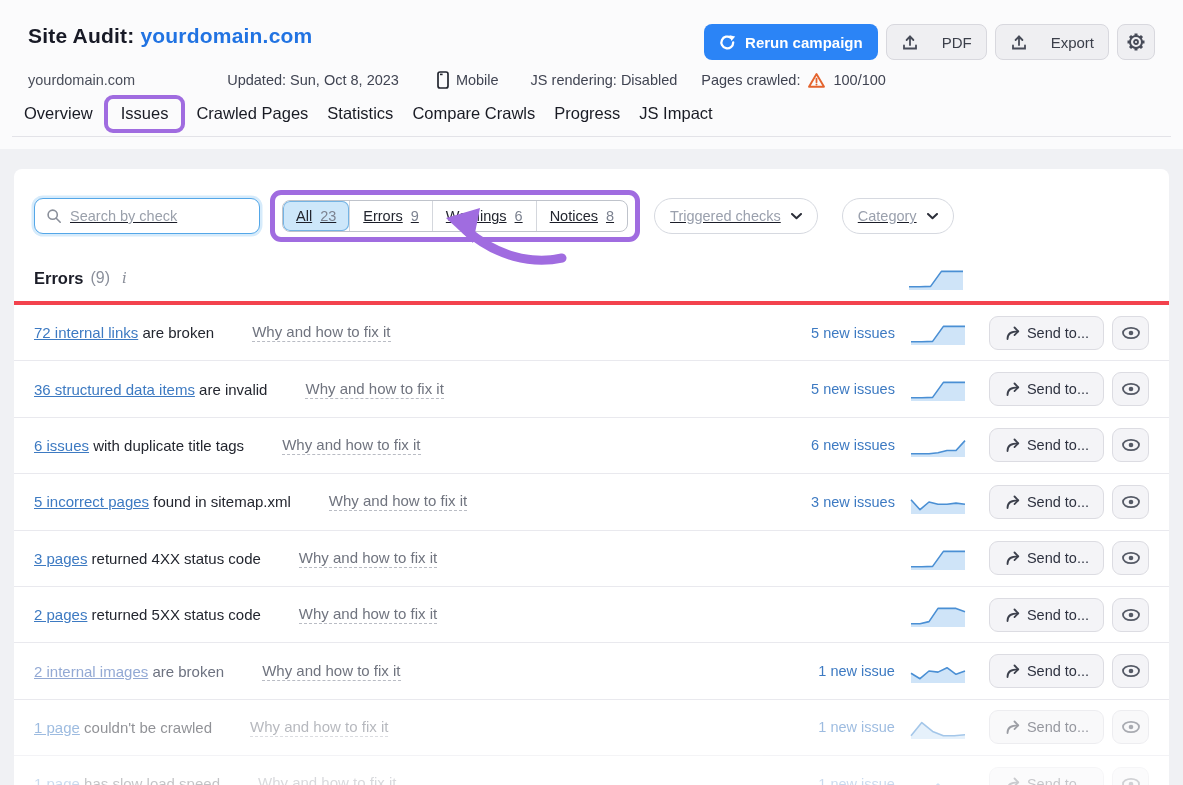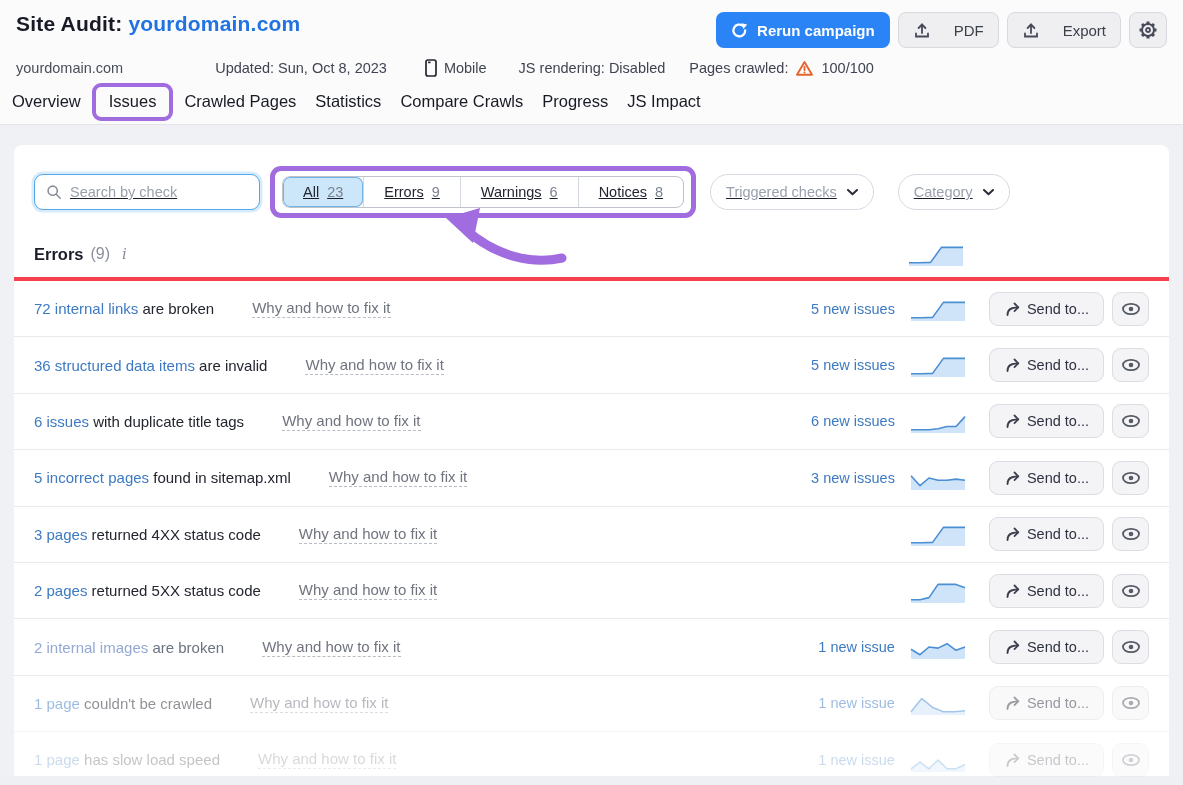--- a/index.html
+++ b/index.html
@@ -6,21 +6,21 @@
   html,body { width:1183px; height:785px; overflow:hidden; }
   body {
     font-family:"Liberation Sans","DejaVu Sans",sans-serif;
     background:#eef0f4; color:#1b1d28; position:relative;
   }
   :root{
     --purple:#a06ce0; --red:#f3424d; --link:#3d7ac2; --blue:#2b84f6;
     --spark-line:#4a8fd4; --spark-fill:#cfe4f8;
   }
   
-  .top { background:#fbfbfc; padding:0; }
+  .top { background:#fbfbfc; padding:12px; }
   .title-row { display:flex; align-items:flex-start; padding:12px 16px 0 16px; }
   .page-title { font-size:21px; font-weight:bold; color:#181a26; letter-spacing:.2px; }
   .page-title .dom { color:#2173e2; margin-left:6px; }
   .hdr-actions { margin-left:auto; display:flex; gap:8px; align-items:center; }
   .btn-primary {
     display:flex; align-items:center; gap:9px; height:36px; padding:0 15px;
     background:var(--blue); color:#fff; border:none; border-radius:8px;
     font-size:15px; font-weight:bold; cursor:pointer;
   }
   .btn-gray {
@@ -52,42 +52,42 @@
   .search {
     display:flex; align-items:center; gap:8px; width:226px; height:36px;
     border:1px solid #54a7e8; box-shadow:0 0 0 2.5px #d6ebfb; border-radius:9px;
     padding:0 11px; background:#fff;
   }
   .search input { border:none; outline:none; font-size:14.5px; color:#3c404b; width:100%;
     font-family:inherit; background:transparent; }
   .search input::placeholder { color:#9aa0ab; }
   .filterbox { margin-left:10px; border:5px solid var(--purple); border-radius:11px; padding:5px 7px; }
   .segments { display:flex; border:1px solid #bfc3cb; border-radius:8px; background:#fff; overflow:hidden; }
-  .seg { display:flex; align-items:center; padding:7px 20px; font-size:14.5px; cursor:pointer;
+  .seg { display:flex; align-items:center; padding:7px 13px; font-size:14.5px; cursor:pointer;
     border-left:1px solid #d4d7dd; color:#23262f; white-space:nowrap; }
   .seg:first-child { border-left:none; }
   .seg .cnt { color:#7c8290; margin-left:8px; }
   .seg.active { background:#cde7fa; box-shadow:inset 0 0 0 1px #74b4e4; border-radius:7px; }
   .dropdown { display:flex; align-items:center; gap:10px; margin-left:14px; height:36px;
     border:1px solid #d6d9e0; border-radius:18px; padding:0 15px; color:#9aa0ad;
     font-size:14.5px; cursor:pointer; white-space:nowrap; }
   .dropdown + .dropdown { margin-left:24px; }
   
   .section-hdr { display:flex; align-items:center; padding:10px 20px 0 20px; }
   .sec-title { font-size:16.5px; font-weight:bold; color:#1b1d28; }
   .sec-count { color:#8a8f9b; font-size:16px; margin-left:7px; }
   .sec-info { font-family:"DejaVu Serif",serif; font-style:italic; color:#8a8f9a;
     font-size:15px; margin-left:12px; cursor:pointer; }
   .hdr-spark { margin-left:auto; margin-right:184px; width:58px; height:28px; }
   .red-line { height:4px; background:var(--red); margin-top:9px; }
   
   .row { display:flex; align-items:center; height:56.4px; padding:0 20px;
     border-bottom:1px solid #e9e9ee; }
   .issue { font-size:15px; color:#23262f; white-space:nowrap; }
-  .issue .lnk { color:var(--link); cursor:pointer; }
+  .issue .lnk { color:var(--link); cursor:pointer;text-decoration:underline; }
   .why { margin-left:38px; font-size:15px; color:#70747f; cursor:pointer;
     border-bottom:1px dashed #b9bcc4; padding-bottom:1px; white-space:nowrap; }
   .row-right { margin-left:auto; display:flex; align-items:center; }
   .newiss { width:112px; text-align:right; font-size:14.5px; color:var(--link);
     margin-right:14px; cursor:pointer; white-space:nowrap; }
   .spark { width:58px; height:28px; margin-right:22px; }
   .send-btn { display:flex; align-items:center; gap:5px; height:34px; padding:0 14px;
     background:#f4f4f7; border:1px solid #dcdce2; border-radius:9px; font-size:14.5px;
     color:#2e3240; cursor:pointer; white-space:nowrap; }
   .eye-btn { display:flex; align-items:center; justify-content:center; width:37px; height:34px;

